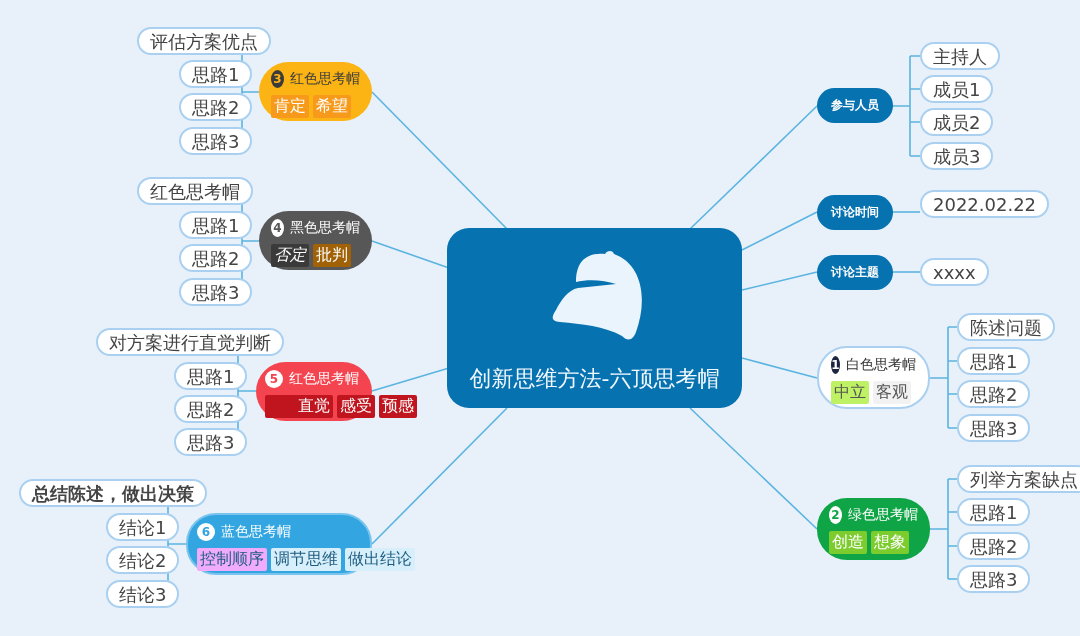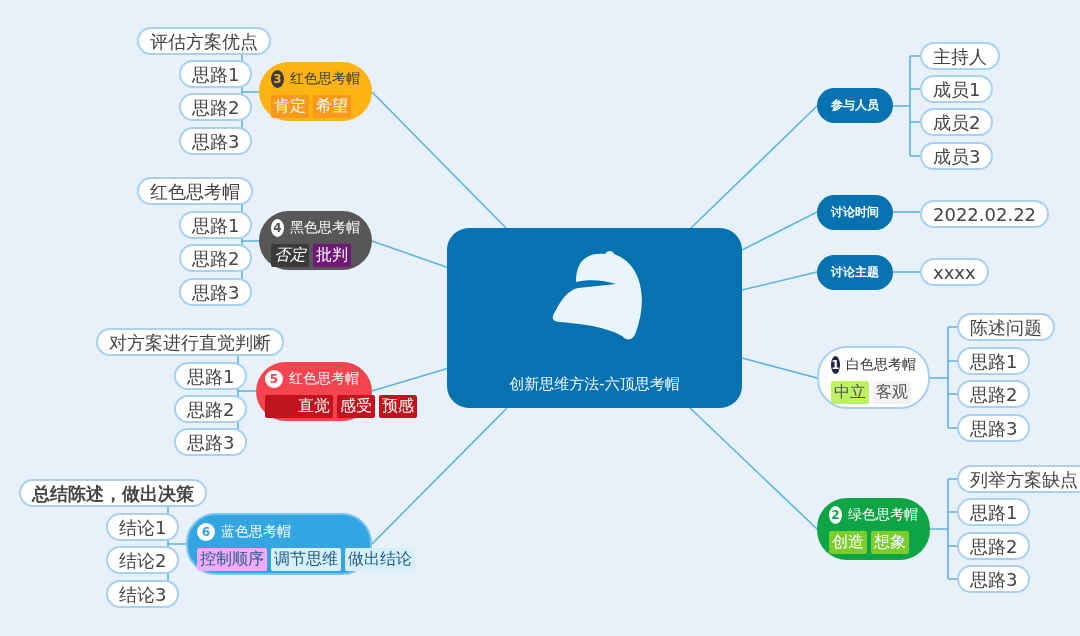--- a/index.html
+++ b/index.html
@@ -13,21 +13,21 @@
   .hat .title { display:flex; align-items:center; font-size:14px; height:22px; white-space:nowrap; }
   .hat .num { width:18px; height:18px; border-radius:50%; display:inline-flex; align-items:center;
               justify-content:center; font-size:12px; margin-right:6px; font-weight:bold; }
   .hat .tags { display:flex; gap:4px; margin-top:5px; }
   .hat .tag { font-size:16px; padding:1px 3px; border-radius:2px; white-space:nowrap; }
   .info { position:absolute; height:35px; line-height:35px; background:#0672b0; color:#fff; font-size:12px;
           border-radius:18px; text-align:center; font-weight:bold; white-space:nowrap; }
   .center { position:absolute; left:447px; top:228px; width:295px; height:180px; background:#0672b0;
             border-radius:22px; box-sizing:border-box; }
   .center .ctitle { position:absolute; left:0; right:0; bottom:14px; text-align:center; color:#f2f8ff;
-                    font-size:15px; white-space:nowrap; }
+                    font-size:22px; white-space:nowrap; }
   .center .cap { position:absolute; left:88px; top:14px; }
 </style>
 </head>
 <body>
 
 <svg class="lines">
   <g stroke="#5bb4e0" stroke-width="1.6" fill="none">
 
     <line x1="507" y1="229" x2="372" y2="92"></line>
     <line x1="449" y1="268" x2="372" y2="241"></line>
@@ -80,21 +80,21 @@
 <div class="leaf" style="left:179px;top:93px;">思路2</div>
 <div class="leaf" style="left:179px;top:127px;">思路3</div>
 
 <div class="hat" style="left:259px;top:211px;width:113px;height:59px;background:#575757;">
   <div class="title">
     <span class="num" style="background:#fff;color:#575757;">4</span>
     <span style="color:#fff;">黑色思考帽</span>
   </div>
   <div class="tags">
     <span class="tag" style="background:#3a3a3a;color:#fff;font-style:italic;">否定</span>
-    <span class="tag" style="background:#701a75;color:#fff;">批判</span>
+    <span class="tag" style="background:#a16207;color:#fff;">批判</span>
   </div>
 </div>
 <div class="leaf" style="left:137px;top:177px;">红色思考帽</div>
 <div class="leaf" style="left:179px;top:211px;">思路1</div>
 <div class="leaf" style="left:179px;top:244px;">思路2</div>
 <div class="leaf" style="left:179px;top:278px;">思路3</div>
 
 <div class="hat" style="left:256px;top:362px;width:116px;height:59px;background:#f4444f;padding-left:9px;">
   <div class="title">
     <span class="num" style="background:#fff;color:#f4444f;">5</span>
@@ -127,21 +127,21 @@
 <div class="leaf" style="left:106px;top:546px;">结论2</div>
 <div class="leaf" style="left:106px;top:580px;">结论3</div>
 
 <div class="info" style="left:817px;top:88px;width:76px;">参与人员</div>
 <div class="leaf" style="left:920px;top:42px;">主持人</div>
 <div class="leaf" style="left:920px;top:75px;">成员1</div>
 <div class="leaf" style="left:920px;top:108px;">成员2</div>
 <div class="leaf" style="left:920px;top:142px;">成员3</div>
 
 <div class="info" style="left:817px;top:195px;width:76px;">讨论时间</div>
-<div class="leaf" style="left:920px;top:200px;">2022.02.22</div>
+<div class="leaf" style="left:920px;top:190px;">2022.02.22</div>
 
 <div class="info" style="left:817px;top:255px;width:76px;">讨论主题</div>
 <div class="leaf" style="left:920px;top:258px;">xxxx</div>
 
 <div class="hat" style="left:817px;top:346px;width:113px;height:63px;background:#fff;border:2px solid #a9d0f0;">
   <div class="title">
     <span class="num" style="background:#1d2440;color:#fff;">1</span>
     <span style="color:#333;">白色思考帽</span>
   </div>
   <div class="tags">

